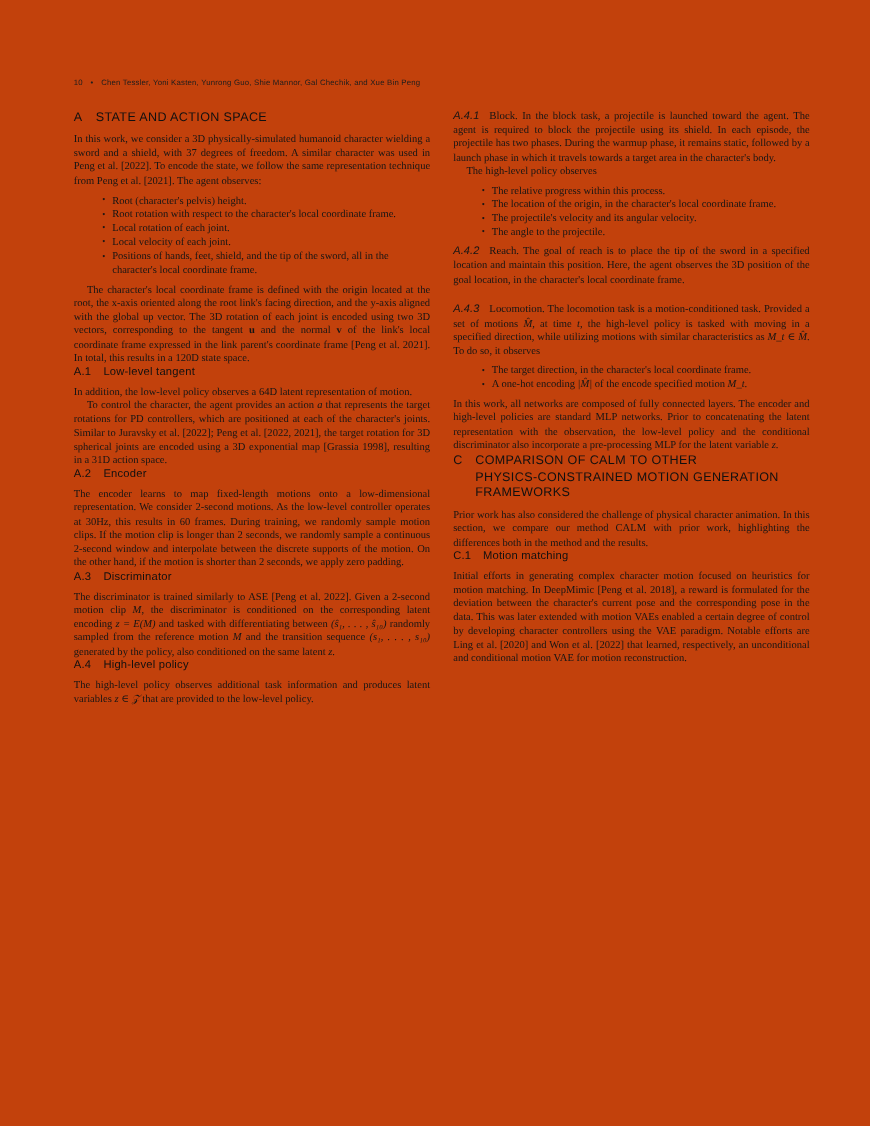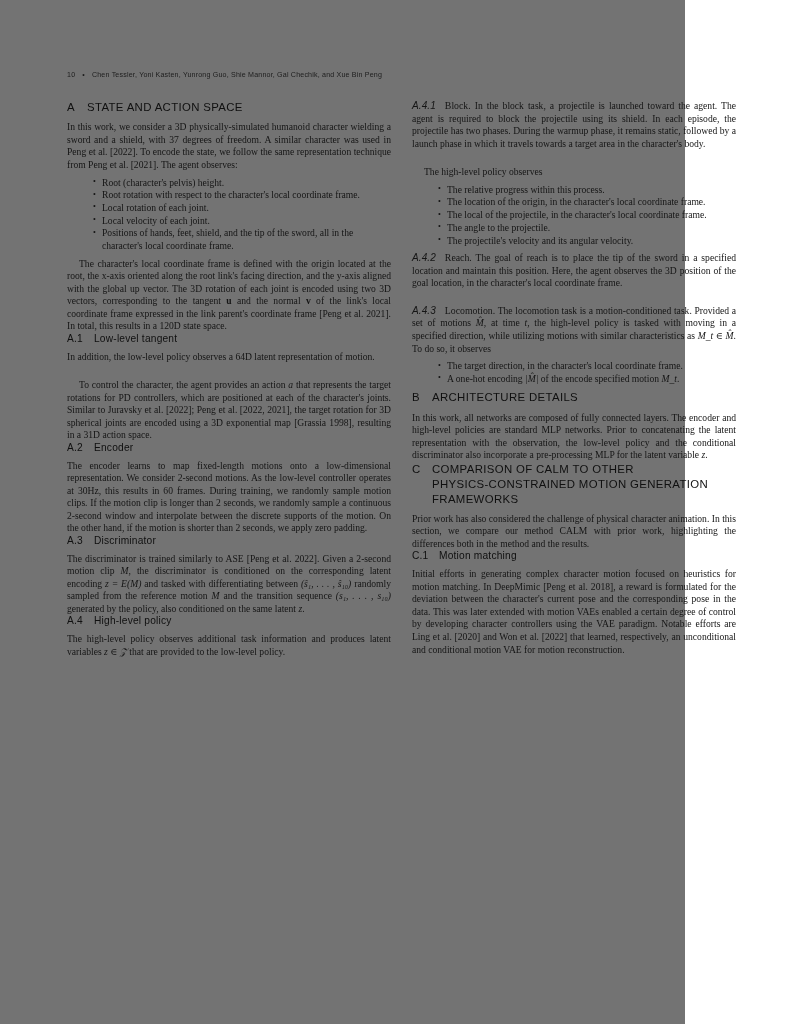--- a/index.html
+++ b/index.html
@@ -11,23 +11,23 @@
     width: 791px;
     height: 1024px;
     position: relative;
     font-family: "Liberation Serif", "DejaVu Serif", serif;
     color: #141414;
     overflow: hidden;
   }
   .page {
     position: absolute;
     left: 0; top: 0;
-    width: 685px;
+    width: 791px;
     height: 1024px;
-    background: #737373;
+    background: #c2410c;
   }
 
   
   .runhead {
     position: absolute;
     left: 67px;
     top: 71px;
     width: 660px;
     font-family: "Liberation Sans", "DejaVu Sans", sans-serif;
     font-size: 7.1px;
@@ -84,21 +84,21 @@
   
   p.body {
     margin: 0;
     font-size: 9.6px;
     line-height: 12.55px;
     text-align: justify;
     text-justify: inter-word;
     hyphens: none;
     color: #151515;
   }
-  p.body + p.body { margin-top: 16px; }
+  p.body + p.body { margin-top: 0; }
   p.indent { text-indent: 12px; }
 
   
   .runin-num {
     font-style: italic;
     font-family: "Liberation Sans", "DejaVu Sans", sans-serif;
     font-size: 10px;
     letter-spacing: 0.1px;
   }
   .runin-title {
@@ -186,38 +186,34 @@
     </div>
 
     <div class="col col-right">
 
       <p class="body"><span class="runin-num">A.4.1</span><span class="runin-sp"></span><span class="runin-title">Block.</span> <span>In the block task, a projectile is launched toward the agent. The agent is required to block the projectile using its shield. In each episode, the projectile has two phases. During the warmup phase, it remains static, followed by a launch phase in which it travels towards a target area in the character's body.</span></p>
       <p class="body indent">The high-level policy observes</p>
 
       <ul class="blist">
         <li>The relative progress within this process.</li>
         <li>The location of the origin, in the character's local coordinate frame.</li>
-        <li>The local of the projectile, in the character's local coordinate frame.</li>
+        <li>The projectile's velocity and its angular velocity.</li>
         <li>The angle to the projectile.</li>
-        <li>The projectile's velocity and its angular velocity.</li>
       </ul>
 
 
       <p class="body" style="margin-top:2px;"><span class="runin-num">A.4.2</span><span class="runin-sp"></span><span class="runin-title">Reach.</span> <span>The goal of reach is to place the tip of the sword in a specified location and maintain this position. Here, the agent observes the 3D position of the goal location, in the character's local coordinate frame.</span></p>
 
       <p class="body" style="margin-top:15px;"><span class="runin-num">A.4.3</span><span class="runin-sp"></span><span class="runin-title">Locomotion.</span> <span>The locomotion task is a motion-conditioned task. Provided a set of motions </span><span class="cal">M̂</span><span>, at time </span><span class="mathv">t</span><span>, the high-level policy is tasked with moving in a specified direction, while utilizing motions with similar characteristics as </span><span class="mathv">M_t ∈ M̂</span><span>. To do so, it observes</span></p>
 
       <ul class="blist">
         <li>The target direction, in the character's local coordinate frame.</li>
         <li><span>A one-hot encoding </span><span class="cal">|M̂|</span><span> of the encode specified motion </span><span class="mathv">M_t</span><span>.</span></li>
       </ul>
 
-      <h2 class="sec sec-gap-top">
-        <span class="lbl">B</span><span>ARCHITECTURE DETAILS</span>
-      </h2>
       <p class="body"><span>In this work, all networks are composed of fully connected layers. The encoder and high-level policies are standard MLP networks. Prior to concatenating the latent representation with the observation, the low-level policy and the conditional discriminator also incorporate a pre-processing MLP for the latent variable </span><span class="mathv">z</span><span>.</span></p>
 
       <h2 class="sec sec-gap-top multi">
         <span class="lbl">C</span><span class="body"><span>COMPARISON OF CALM TO OTHER</span><br><span>PHYSICS-CONSTRAINED MOTION GENERATION</span><br><span>FRAMEWORKS</span></span>
       </h2>
       <p class="body">Prior work has also considered the challenge of physical character animation. In this section, we compare our method CALM with prior work, highlighting the differences both in the method and the results.</p>
 
       <h3 class="sub sub-gap-top">
         <span class="lbl">C.1</span><span>Motion matching</span>
       </h3>

